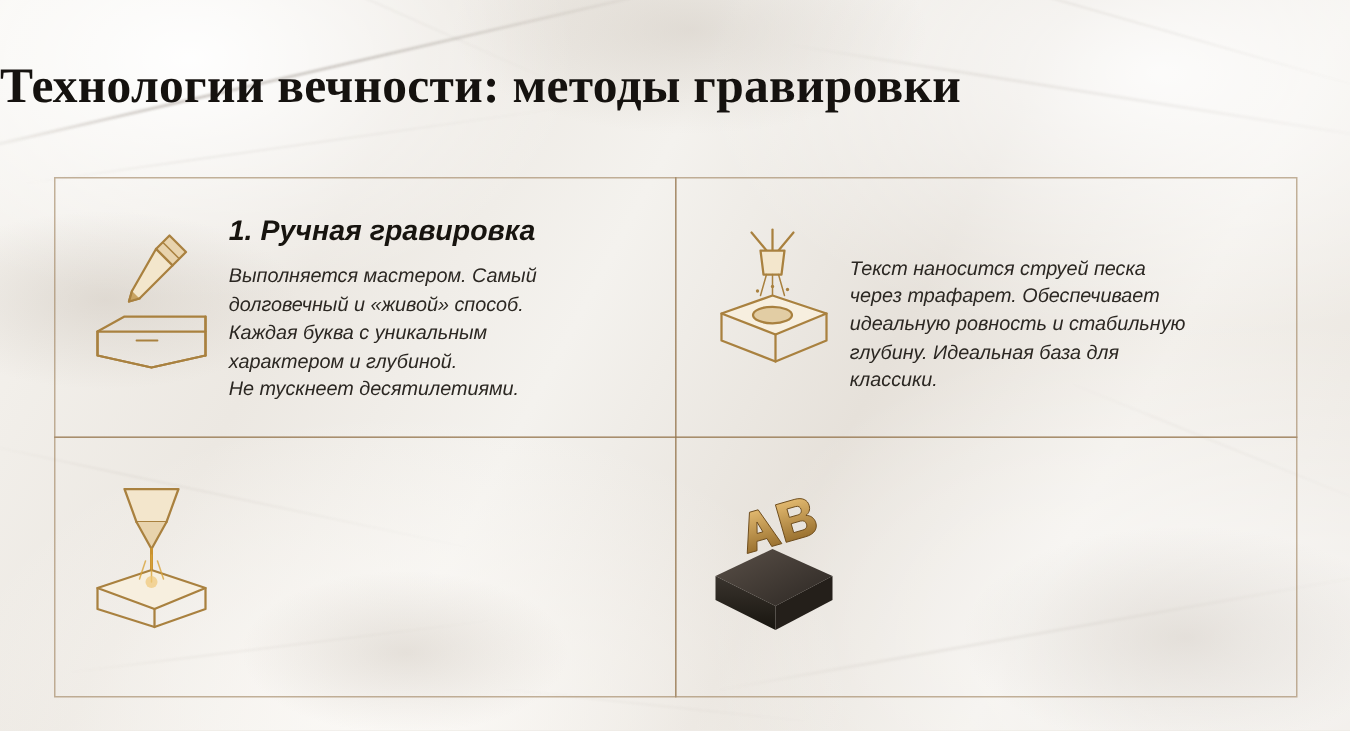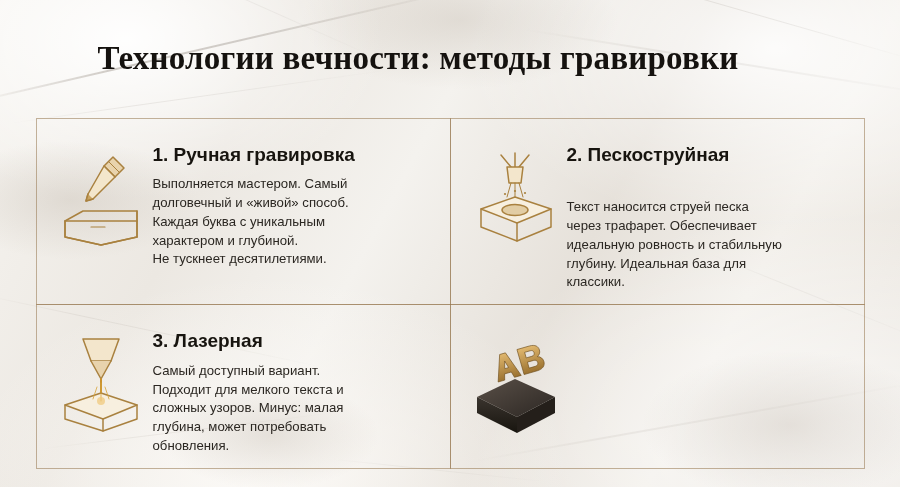--- a/index.html
+++ b/index.html
@@ -53,21 +53,21 @@
   .smudge.s1 { width: 260px; height: 120px; left: -60px; top: 140px; }
   .smudge.s2 { width: 320px; height: 140px; left: 300px; top: -50px; }
   .smudge.s3 { width: 300px; height: 150px; left: 640px; top: 350px; }
   .smudge.s4 { width: 220px; height: 110px; left: 160px; top: 380px; }
 
   .title {
     position: absolute;
     top: 40px;
     left: 0;
     width: 836px;
-    text-align: center;
+    text-align: left;
     font-family: "Liberation Serif", serif;
     font-size: 33px;
     font-weight: 700;
     color: #15120f;
     letter-spacing: 0.2px;
     white-space: nowrap;
   }
 
   .grid {
     position: absolute;
@@ -93,21 +93,21 @@
     width: 104px;
     min-width: 104px;
     height: 120px;
     display: flex;
     align-items: center;
     justify-content: center;
     padding-top: 6px;
   }
   .icon-wrap svg { display: block; }
 
-  .card-text { padding-top: 2px; }
+  .card-text { padding-top: 2px; font-style: italic; }
 
   .card-title {
     font-family: "Liberation Sans", sans-serif;
     font-size: 19px;
     font-weight: 700;
     color: #17140f;
     margin: 8px 0 10px 0;
     line-height: 1.1;
     white-space: nowrap;
   }
@@ -186,21 +186,20 @@
             <path d="M14 60 L14 78 L50 92 L84 78 L84 60" fill="none"></path>
             <path d="M50 74 L50 92"></path>
             <ellipse cx="48" cy="61" rx="13" ry="5.5" fill="#e2cda4"></ellipse>
           </g>
           <circle cx="38" cy="45" r="1.1" fill="#a9813f"></circle>
           <circle cx="58" cy="44" r="1.1" fill="#a9813f"></circle>
           <circle cx="48" cy="42" r="1.1" fill="#a9813f"></circle>
         </svg>
       </div>
       <div class="card-text">
-        <div class="card-title">2. Пескоструйная</div>
         <div class="card-body">Текст наносится струей песка
 через трафарет. Обеспечивает
 идеальную ровность и стабильную
 глубину. Идеальная база для
 классики.</div>
       </div>
     </div>
 
     <div class="cell cell-3">
       <div class="icon-wrap">
@@ -209,28 +208,20 @@
             <path d="M30 4 L66 4 L58 26 L38 26 Z" fill="#f3e6cc"></path>
             <path d="M38 26 L48 44 L58 26" fill="#e8d3ad"></path>
             <path d="M48 44 L48 60" stroke="#c9922f" stroke-width="2"></path>
             <path d="M12 70 L48 58 L84 70 L50 84 Z" fill="#f7efdf"></path>
             <path d="M12 70 L12 84 L50 96 L84 84 L84 70" fill="none"></path>
             <path d="M50 84 L50 96"></path>
           </g>
           <path d="M44 52 L40 64 M52 52 L56 64 M48 48 L48 66" stroke="#d8a43a" stroke-width="1" opacity="0.8" stroke-linecap="round"></path>
           <circle cx="48" cy="66" r="4" fill="#f0c878" opacity="0.7"></circle>
         </svg>
-      </div>
-      <div class="card-text">
-        <div class="card-title">3. Лазерная</div>
-        <div class="card-body">Самый доступный вариант.
-Подходит для мелкого текста и
-сложных узоров. Минус: малая
-глубина, может потребовать
-обновления.</div>
       </div>
     </div>
 
     <div class="cell cell-4">
       <div class="icon-wrap">
         <svg width="100" height="104" viewBox="0 0 100 104" fill="none">
           <defs>
             <linearGradient id="stoneTop" x1="0" y1="0" x2="1" y2="1">
               <stop offset="0%" stop-color="#5a5048"></stop>
               <stop offset="100%" stop-color="#2c2723"></stop>

